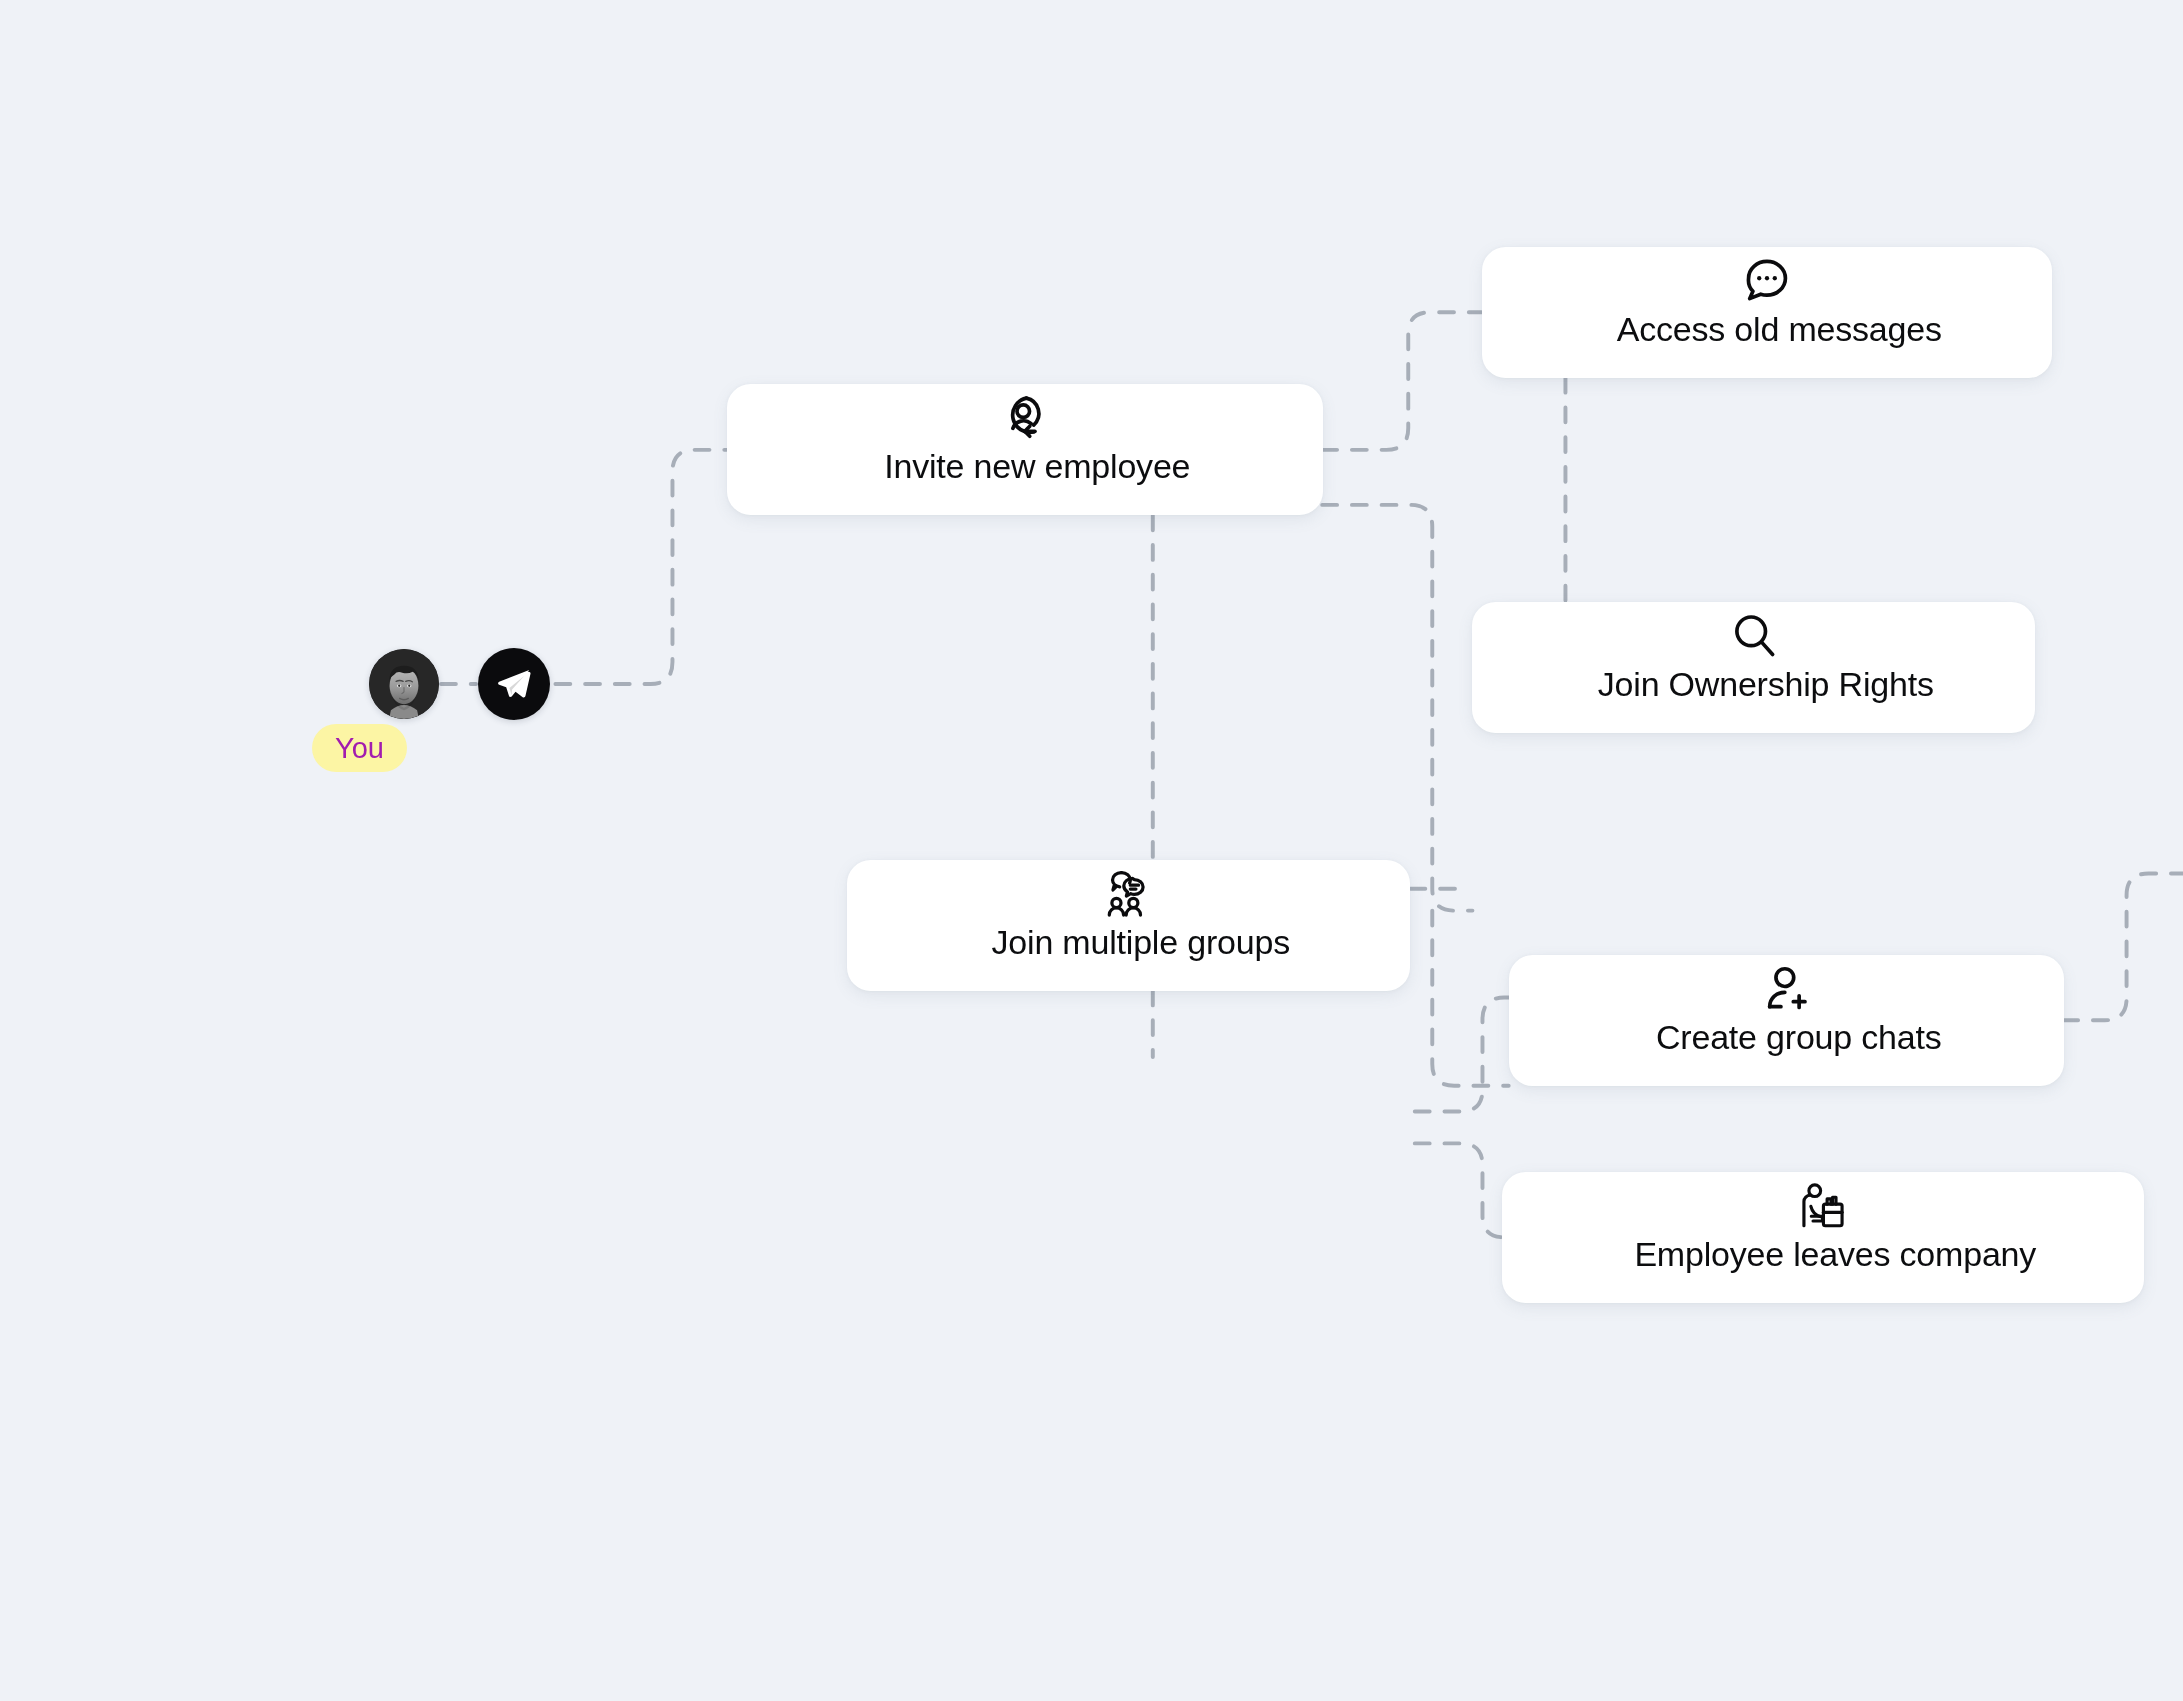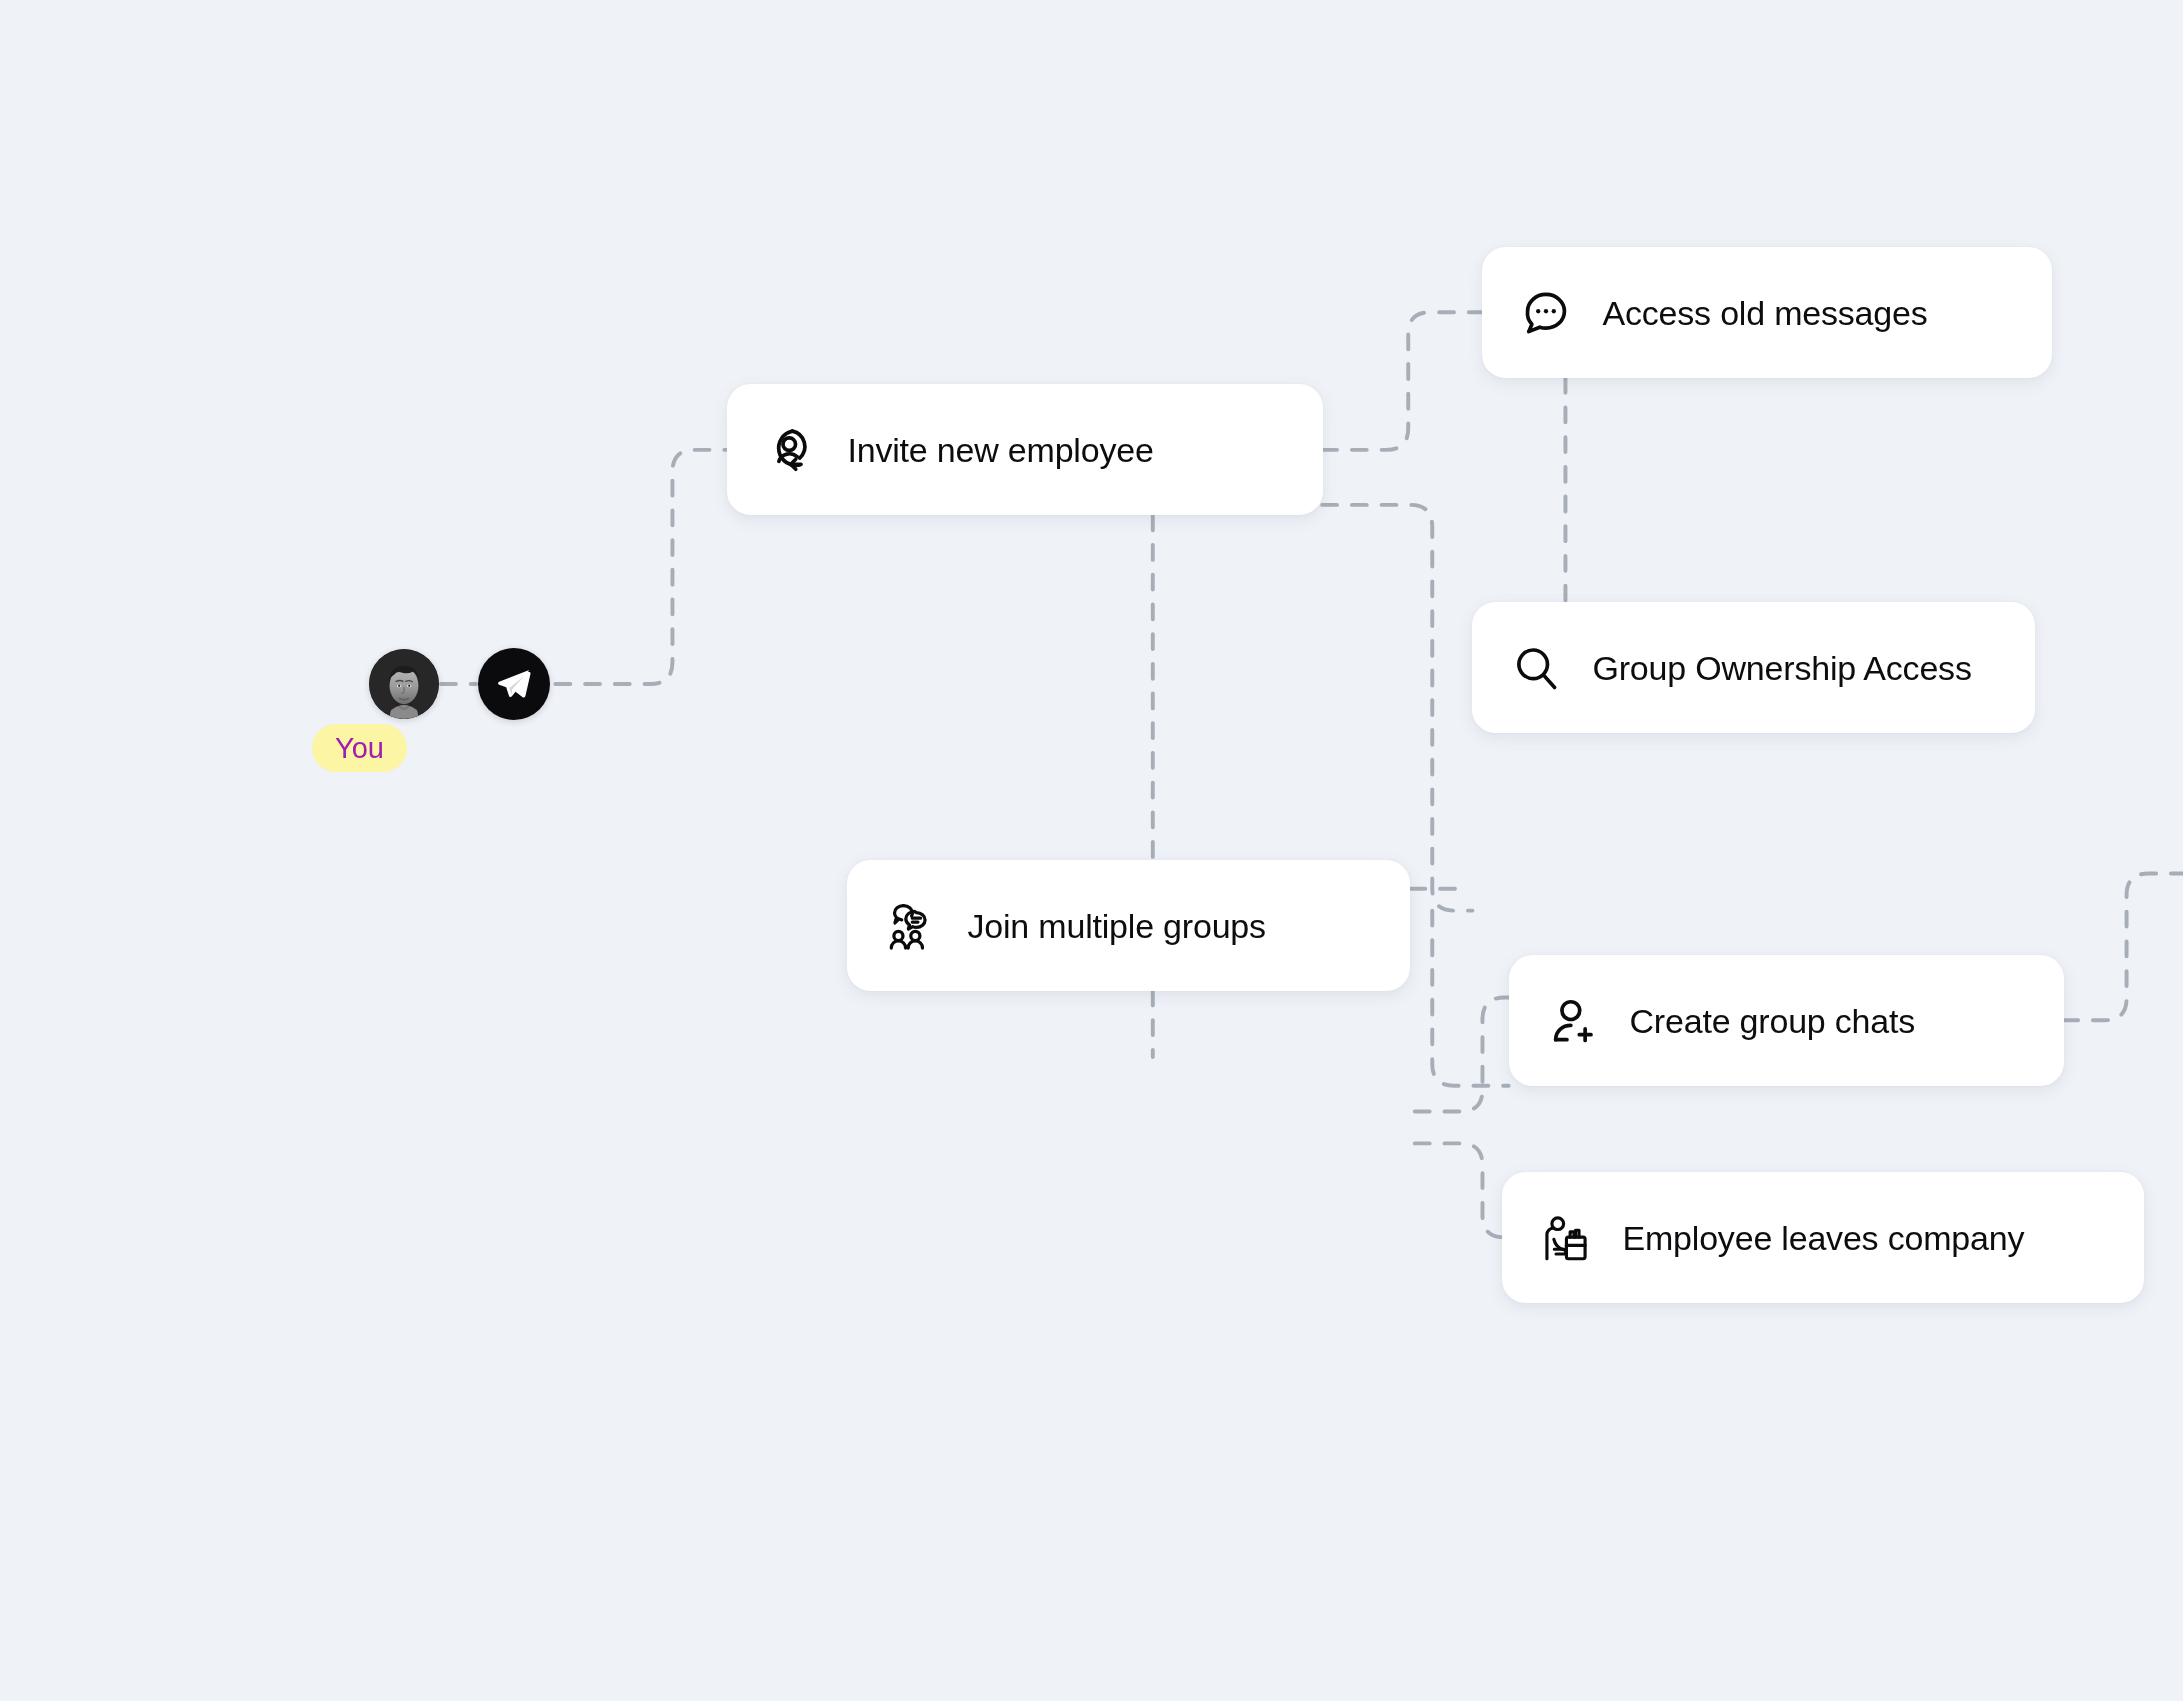--- a/index.html
+++ b/index.html
@@ -36,20 +36,21 @@
     position:absolute;
     z-index:3;
     display:flex;
     align-items:center;
     background:#ffffff;
     border-radius:23.6px;
     box-shadow:0 4.4px 15px rgba(100,115,140,0.10),
                0 0.9px 3.5px rgba(100,115,140,0.06);
     padding:0 31px;
     height:131px;
+    flex-direction:column;
   }
   .node .ico {
     width:65px; height:65px;
     flex:0 0 65px;
     display:flex; align-items:center; justify-content:center;
   }
   .node .ico svg { width:52px; height:52px; display:block; }
   .node .lbl {
     margin-left:24.5px;
     font-size:34px;
@@ -208,21 +209,21 @@
     <span class="lbl">Access old messages</span>
   </div>
 
   <div class="node" id="n-ownership">
     <span class="ico">
       <svg viewBox="0 0 24 24" fill="none" stroke="#0b0b0d" stroke-width="1.7" stroke-linecap="round" stroke-linejoin="round">
         <circle cx="10.7" cy="10.3" r="6.6"></circle>
         <path d="M15.6 15.4 20.6 21"></path>
       </svg>
     </span>
-    <span class="lbl">Group Ownership Access</span>
+    <span class="lbl">Join Ownership Rights</span>
   </div>
 
   <div class="node" id="n-join">
     <span class="ico">
       <svg viewBox="0 0 24 24" fill="none" stroke="#0b0b0d" stroke-width="1.5" stroke-linecap="round" stroke-linejoin="round">
         <path d="M8.6 2.6c2.2 0 4 1.5 4 3.4 0 .5-.12.96-.34 1.38"></path>
         <path d="M7.7 9.2c-1.9-.4-3.3-1.7-3.3-3.2 0-1.9 1.8-3.4 4-3.4"></path>
         <path d="M6.2 8.9 4.6 10.6l.5-1.9"></path>
         <path d="M14.5 5.8c2.2 0 4 1.5 4 3.4s-1.8 3.4-4 3.4c-.6 0-1.2-.1-1.7-.3L10.8 13.4l.5-1.9c-1-.6-1.7-1.6-1.7-2.8 0-1.9 1.8-3.4 4-3.4Z"></path>
         <path d="M12.6 8.4h3.8M12.6 10.2h2.6"></path>

